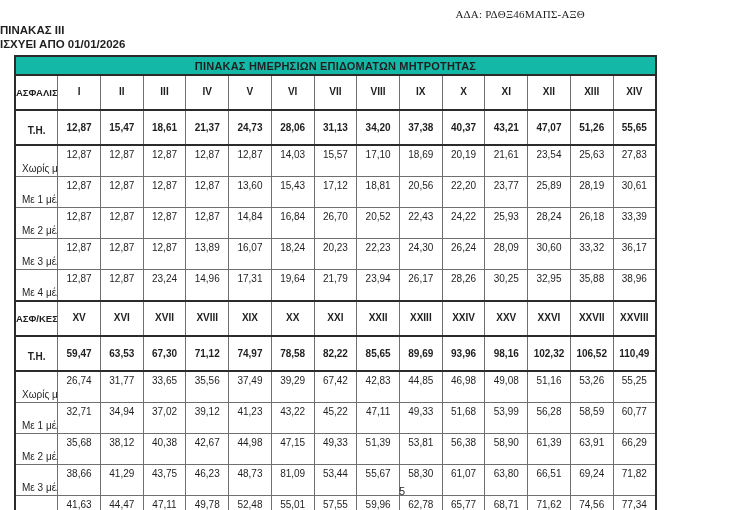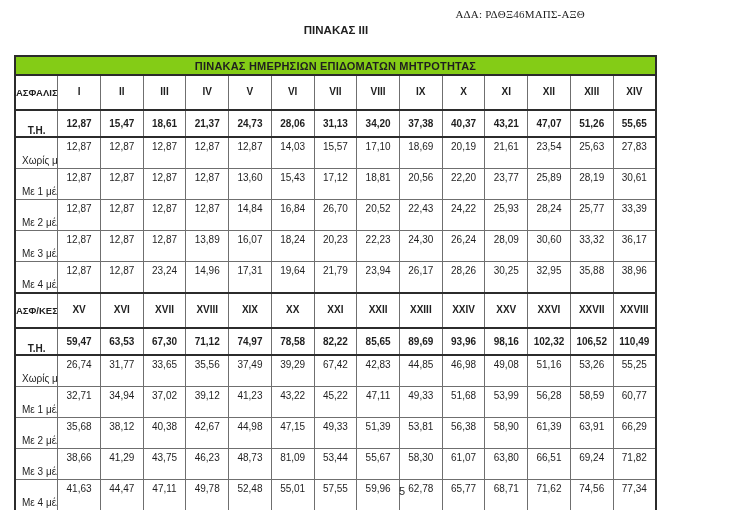--- a/index.html
+++ b/index.html
@@ -25,21 +25,21 @@
     font-family: "Liberation Serif", serif;
     font-size: 11px;
     color: #1f1f1f;
     letter-spacing: 0.2px;
   }
   .titles {
     position: absolute;
     top: 24px;
     left: 0;
     width: 672px; 
-    text-align: center;
+    text-align: left;
     line-height: 1.18;
   }
   .titles .t1, .titles .t2 {
     font-size: 11.5px;
     font-weight: bold;
     color: #1f1f1f;
   }
   table.benefits {
     position: absolute;
     top: 55px;
@@ -51,21 +51,21 @@
   }
   table.benefits td, table.benefits th {
     border: 1px solid #6f6f6f;
     font-size: 10px;
     color: #1f1f1f;
     padding: 0;
     overflow: hidden;
     white-space: nowrap;
   }
   tr.caption-row td {
-    background: #84cc16;
+    background: #14b8a6;
     height: 17px;
     text-align: center;
     font-weight: bold;
     font-size: 11px;
     border-bottom: 1px solid #2b2b2b;
     letter-spacing: 0.2px;
   }
   tr.head-row th {
     height: 33px;
     text-align: center;
@@ -98,39 +98,40 @@
   }
   tr.family-row td.row-label {
     text-align: left;
     vertical-align: bottom;
     padding: 0 0 2px 6px;
     font-size: 10px;
   }
   tr.th-row td.row-label {
     text-align: center;
     vertical-align: bottom;
-    padding-bottom: 0;
+    padding-bottom: 8px;
   }
   .pagenum {
     position: absolute;
     left: 399px;
     top: 485px;
     font-size: 11px;
     color: #2b2b2b;
   }
 </style>
 </head>
 <body>
 
 <div class="page">
 
   <div class="ada">ΑΔΑ: ΡΔΘΞ46ΜΑΠΣ-ΑΞΘ</div>
 
   <div class="titles">
     <div class="t1">ΠΙΝΑΚΑΣ III</div>
+    <div class="t2">ΙΣΧΥΕΙ ΑΠΟ 01/01/2026</div>
   </div>
 
   <table class="benefits">
     <tbody id="table-body">
       <tr class="caption-row">
         <td colspan="15">ΠΙΝΑΚΑΣ ΗΜΕΡΗΣΙΩΝ ΕΠΙΔΟΜΑΤΩΝ ΜΗΤΡΟΤΗΤΑΣ</td>
       </tr>
     <tr class="head-row">
           <th class="col-label">ΑΣΦΑΛΙΣΤΙΚΕΣ ΚΛΑΣΕΙΣ</th>
           <th>I</th>
@@ -206,21 +207,21 @@
           <td>12,87</td>
           <td>12,87</td>
           <td>14,84</td>
           <td>16,84</td>
           <td>26,70</td>
           <td>20,52</td>
           <td>22,43</td>
           <td>24,22</td>
           <td>25,93</td>
           <td>28,24</td>
-          <td>25,77</td>
+          <td>26,18</td>
           <td>33,39</td>
         </tr>
         <tr class="family-row">
           <td class="row-label">Με 3 μέλη οικογ.</td>
           <td>12,87</td>
           <td>12,87</td>
           <td>12,87</td>
           <td>13,89</td>
           <td>16,07</td>
           <td>18,24</td>

